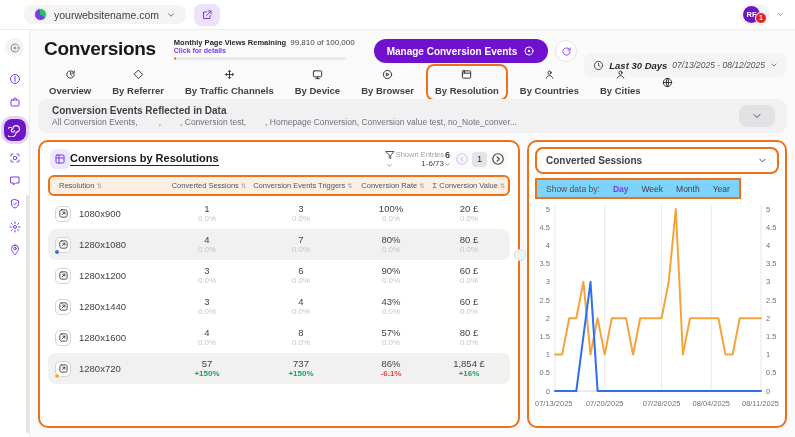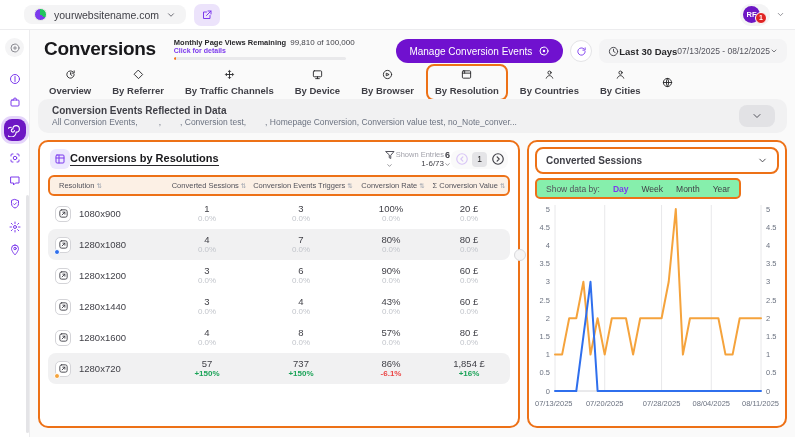--- a/index.html
+++ b/index.html
@@ -36,23 +36,23 @@
   .page-head { display:flex; align-items:flex-start; margin:7px 8px 0 14px; height:30px; }
   .page-title { font-size:19px; font-weight:700; letter-spacing:-0.3px; color:#18181b; line-height:24px; }
   .views { margin-left:18px; margin-top:1px; width:172px; }
   .views-row1 { display:flex; align-items:flex-end; gap:4px; white-space:nowrap; }
   .views-label { font-size:7.5px; font-weight:700; color:#27272a; }
   .views-value { font-size:8px; color:#3f3f46; }
   .views-link { font-size:7px; color:#7c3aed; font-weight:600; cursor:pointer; }
   .views-bar { height:3px; background:#e9e9eb; border-radius:2px; margin-top:3px; overflow:hidden; }
   .views-fill { height:100%; background:#f97316; border-radius:2px; }
   .head-spacer { flex:1; }
-  .manage-btn { display:flex; align-items:center; gap:6px; background:#7011cf; color:#fff; border:none; border-radius:999px; font-family:inherit; font-size:10px; font-weight:400; padding:0 13px; height:24px; cursor:pointer; margin-top:2px; }
+  .manage-btn { display:flex; align-items:center; gap:6px; background:#7011cf; color:#fff; border:none; border-radius:999px; font-family:inherit; font-size:10px; font-weight:700; padding:0 13px; height:24px; cursor:pointer; margin-top:2px; }
   .refresh-btn { width:22px; height:22px; border-radius:50%; border:1px solid #e4e4e7; background:#fff; color:#7c3aed; display:grid; place-items:center; cursor:pointer; margin:3px 7px 0 7px; }
-  .date-pill { display:flex; align-items:center; background:#f4f4f5; border-radius:8px; padding:0 9px; height:24px; margin-top:2px; cursor:pointer; }
+  .date-pill { display:flex; align-items:center; gap:5px; background:#f4f4f5; border-radius:8px; padding:0 9px; height:24px; margin-top:16px; cursor:pointer;font-style:italic; }
   .date-preset { font-size:9.5px; font-weight:700; color:#27272a; white-space:nowrap; }
   .date-range { font-size:8.5px; color:#52525b; white-space:nowrap; }
   .date-pill .icon { color:#3f3f46; }
 
   
   .tabs { display:flex; align-items:center; gap:3px; margin:3px 8px 0 10px; height:24px; }
   .tab { display:flex; align-items:center; gap:5px; font-size:9.5px; font-weight:700; color:#3f3f46; padding:3px 7px; border:2px solid transparent; border-radius:8px; cursor:pointer; white-space:nowrap;flex-direction:column; }
   .tab .icon { color:#27272a; }
   .tab.active { border-color:#ED7117; }
 
@@ -102,21 +102,21 @@
   .nval { font-size:9.5px; color:#3f3f46; }
   .ndelta { font-size:8px; }
   .ndelta.muted { color:#c2c5cb; }
   .ndelta.up { color:#1CA459; font-weight:700; }
   .ndelta.down { color:#EB4646; font-weight:700; }
 
   
   .metric-select { border:2px solid #ED7117; border-radius:8px; height:27px; display:flex; align-items:center; justify-content:space-between; padding:0 9px; background:#fff; cursor:pointer; }
   .metric-label { font-size:10px; font-weight:600; color:#3f3f46; }
   .metric-select .icon { color:#3f3f46; }
-  .showby { border:2px solid #ED7117; border-radius:5px; height:21px; margin-top:4px; display:inline-flex; align-items:center; gap:13px; padding:0 9px; background:#86efac; }
+  .showby { border:2px solid #ED7117; border-radius:0; height:21px; margin-top:4px; display:inline-flex; align-items:center; gap:13px; padding:0 9px; background:#7dd3fc; }
   .showby-label { font-size:8.5px; color:#52525b; white-space:nowrap; }
   .showby-opt { font-size:8.5px; color:#3f3f46; font-weight:500; cursor:pointer; white-space:nowrap; }
   .showby-opt.selected { color:#7c3aed; font-weight:700; }
   .chart-wrap { margin-top:2px; }
 </style>
 </head>
 <body>
 
 <div class="screen">
 

